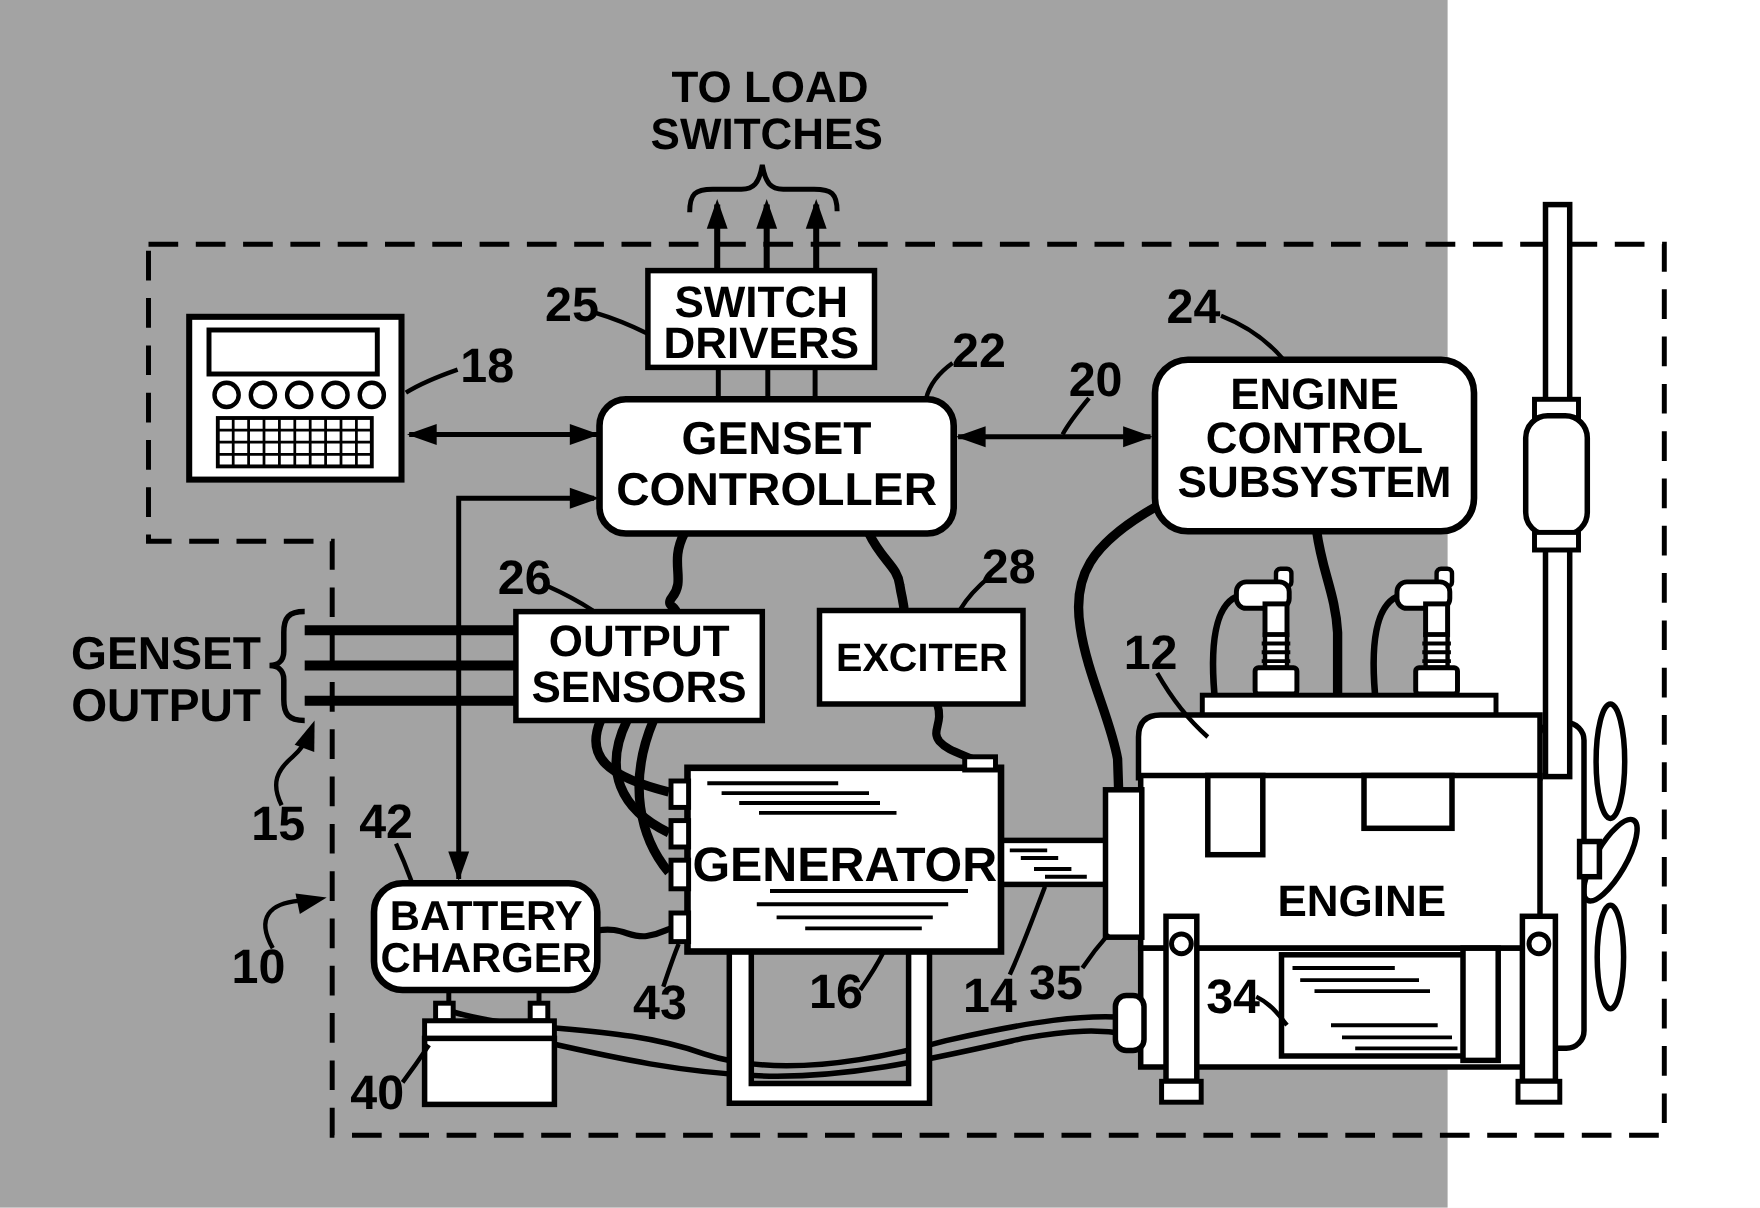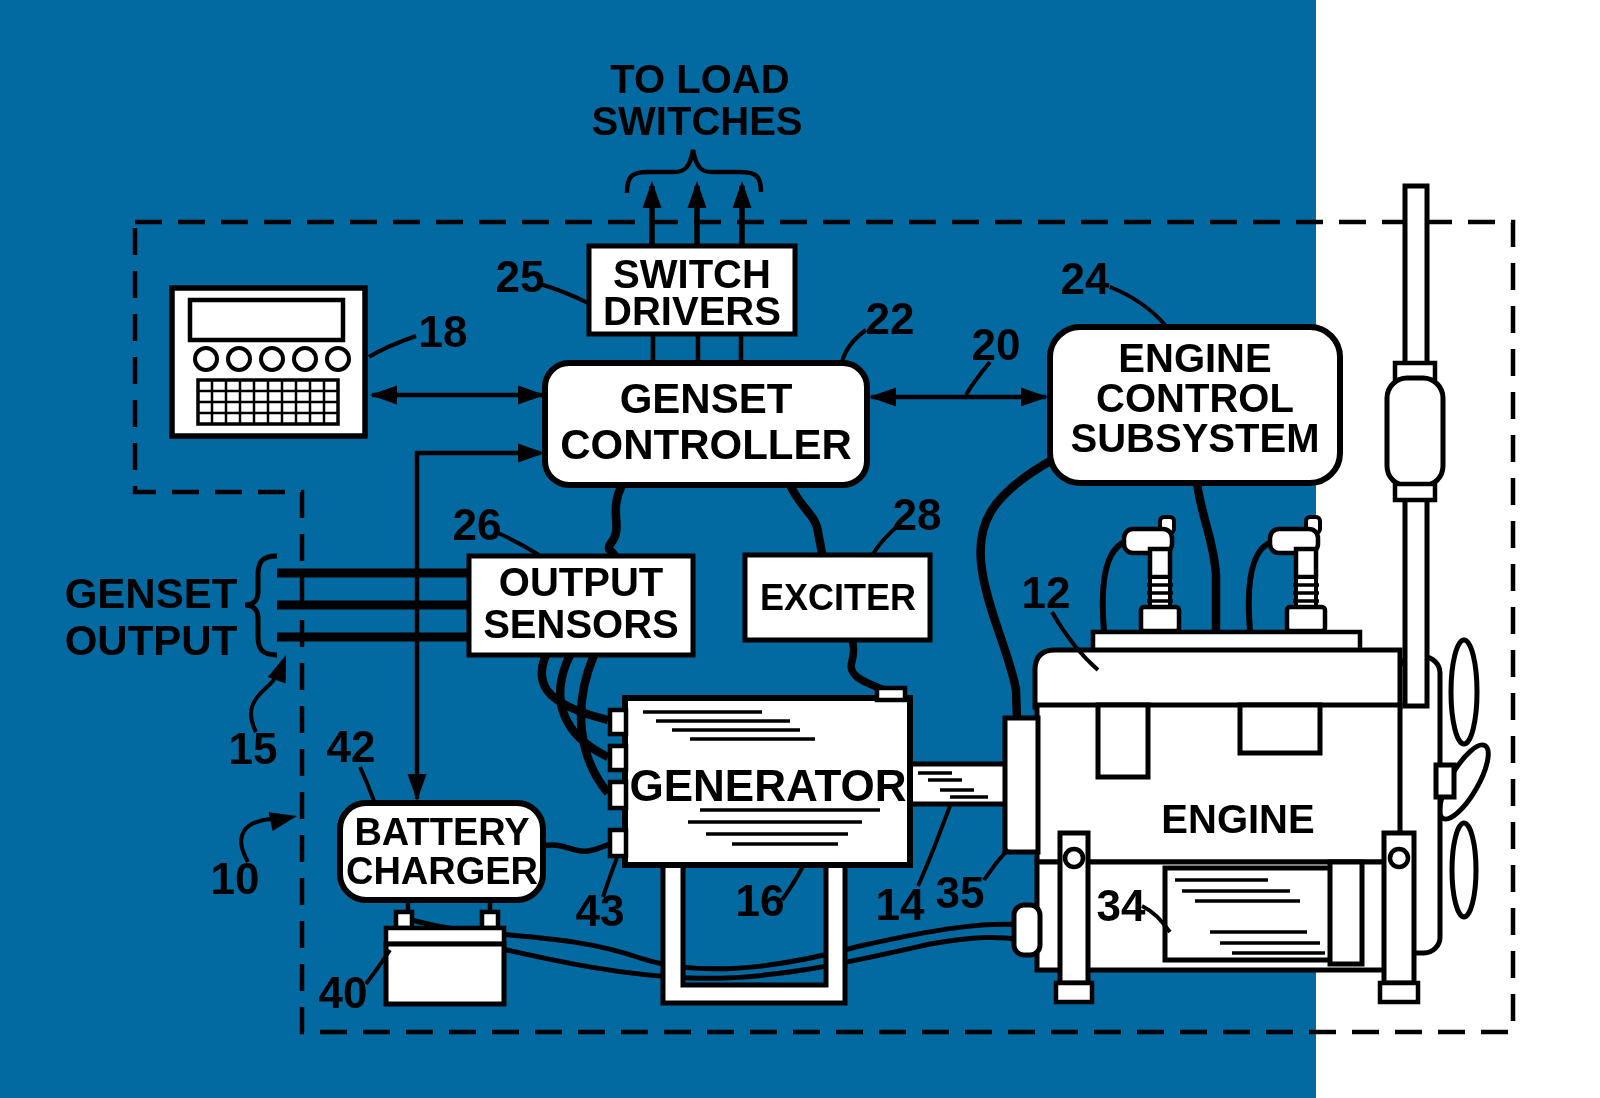--- a/index.html
+++ b/index.html
@@ -1,16 +1,16 @@
 <!DOCTYPE html>
 <html><head>
 <meta charset="utf-8">
 <style>
   html,body{margin:0;padding:0;background:#fff}
-  .stage{width:1316px;height:1098px;position:relative;background:#0369a1}
+  .stage{width:1316px;height:1098px;position:relative;background:#a3a3a3}
   svg{display:block}
   .t{font-family:"Liberation Sans","DejaVu Sans",sans-serif;font-weight:bold;fill:#000;text-anchor:middle}
   .t36{font-size:36px}.t38{font-size:38px}.t40{font-size:40px}.t42{font-size:42px}.t44{font-size:44px}
 </style>
 </head>
 <body>
 
 <div class="stage">
 <svg width="1600" height="1098" viewBox="0 0 1600 1098">
 

